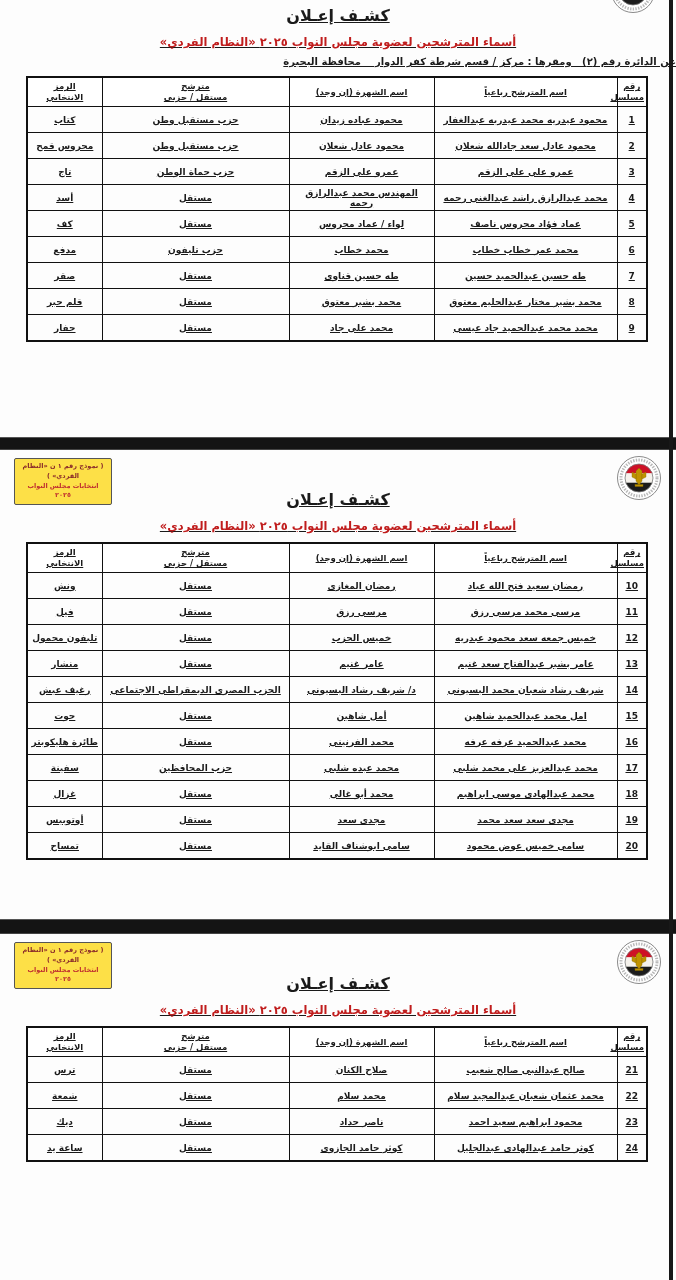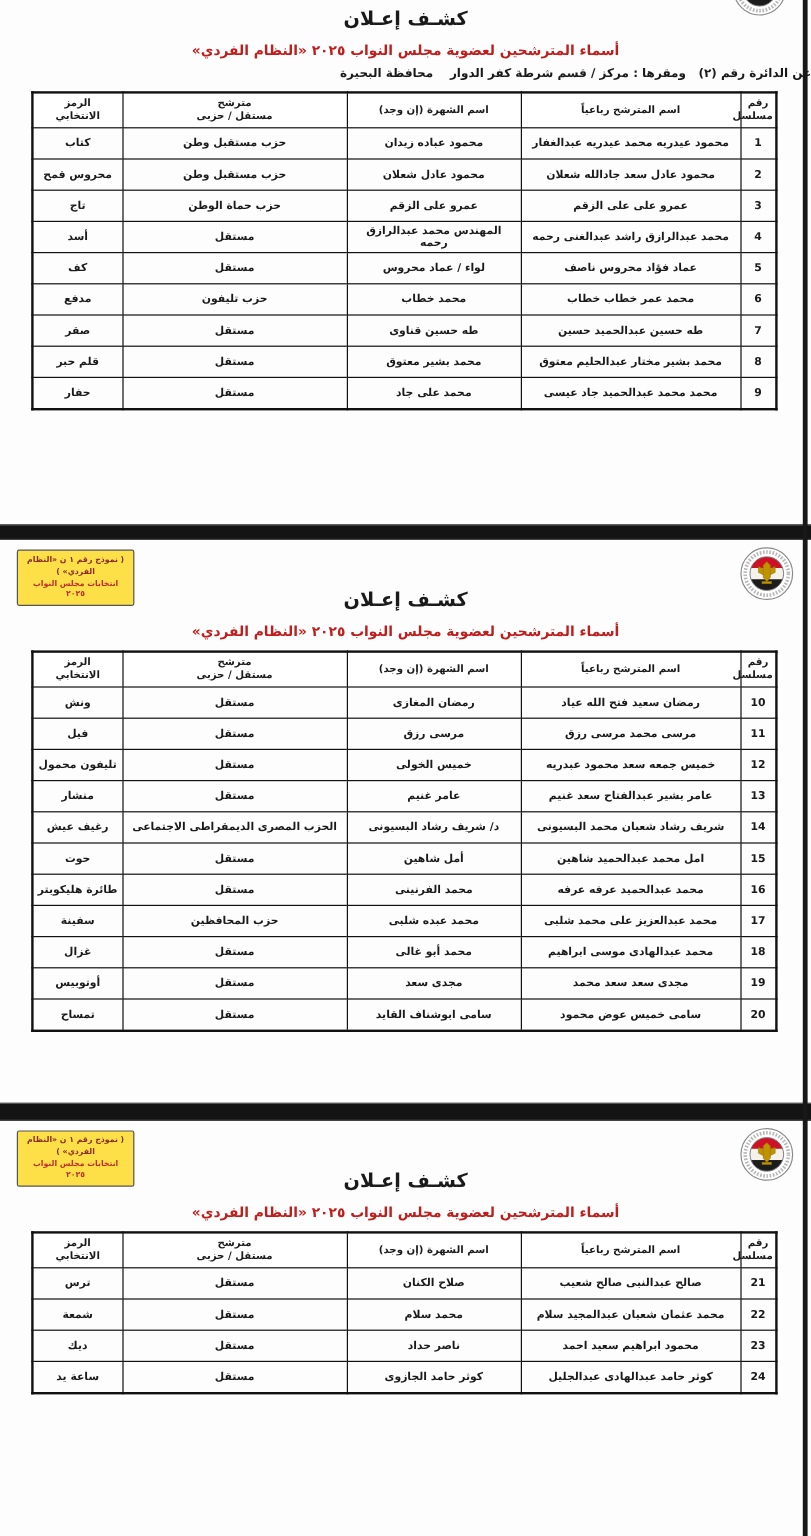--- a/index.html
+++ b/index.html
@@ -1,18 +1,18 @@
 <!DOCTYPE html>
 <html dir="rtl" lang="ar"><head>
 <meta charset="utf-8">
 <style>
   html,body { margin:0; padding:0; background:#ffffff; }
   .canvas {
     position:relative; width:676px; height:1280px; overflow:hidden;
-    background:#fdfdfd; font-family:"DejaVu Sans", sans-serif; color:#1a1a1a;
+    background:#fdfdfd; font-family:"DejaVu Sans", sans-serif; color:#1a1a1a;text-decoration:underline;
   }
   .scan-edge { position:absolute; top:0; right:3px; width:4px; height:1280px; background:#181818; z-index:5; }
   .page { position:relative; }
   .page-1 { height:437px; }
   .page-2 { height:469px; }
   .page-3 { height:350px; }
   .band { height:11px; background:#141414; border-top:1px solid #555; border-bottom:1px solid #444; }
   .band-2 { height:13px; }
 
   .doc-title { margin:0; padding-top:6px; text-align:center; font-size:16px; font-weight:700; letter-spacing:1px; }
@@ -223,21 +223,21 @@
           <tr>
             <td>11</td>
             <td>مرسى محمد مرسى رزق</td>
             <td>مرسى رزق</td>
             <td>مستقل</td>
             <td>فيل</td>
           </tr>
           <tr>
             <td>12</td>
             <td>خميس جمعه سعد محمود عبدريه</td>
-            <td>خميس الخولى</td>
+            <td>خميس الحزب</td>
             <td>مستقل</td>
             <td>تليفون محمول</td>
           </tr>
           <tr>
             <td>13</td>
             <td>عامر بشير عبدالفتاح سعد غنيم</td>
             <td>عامر غنيم</td>
             <td>مستقل</td>
             <td>منشار</td>
           </tr>

